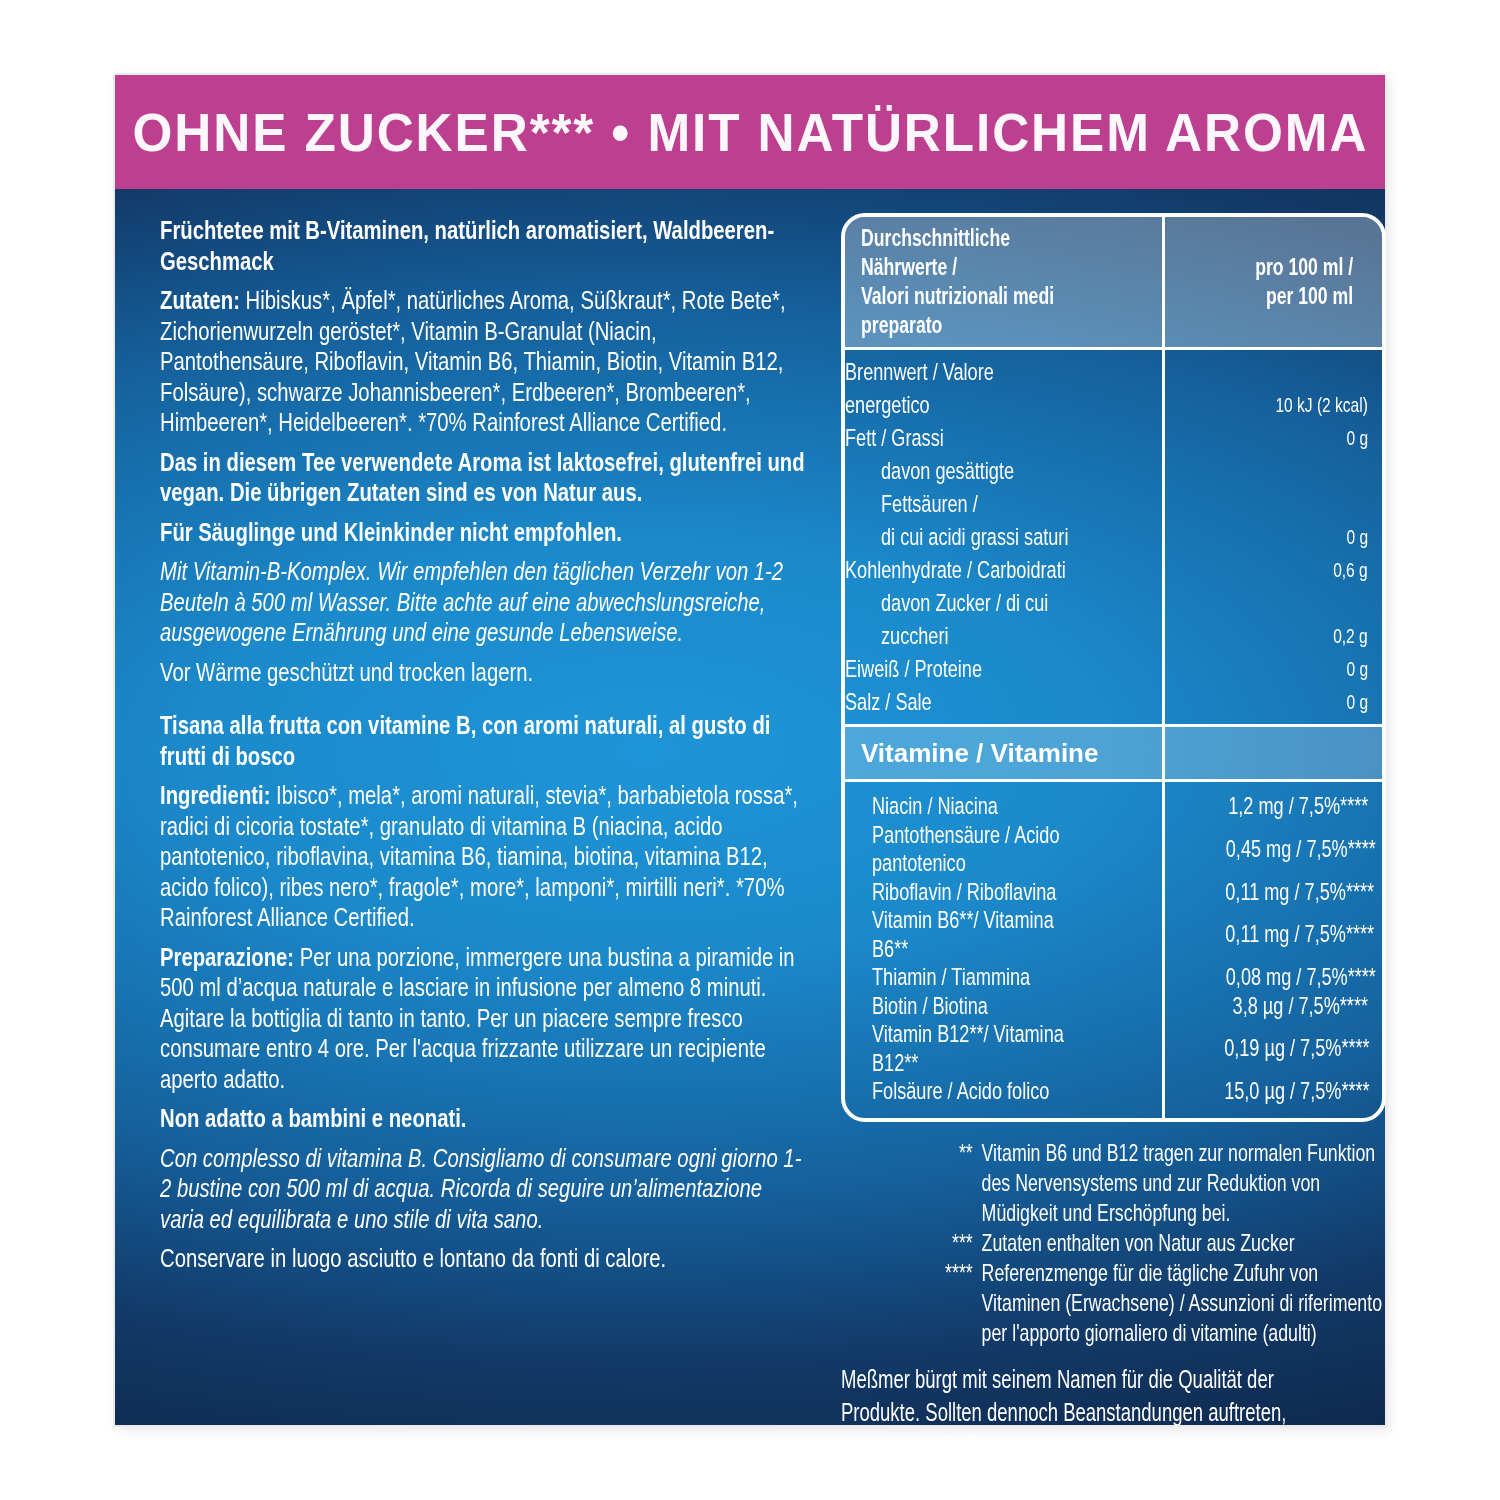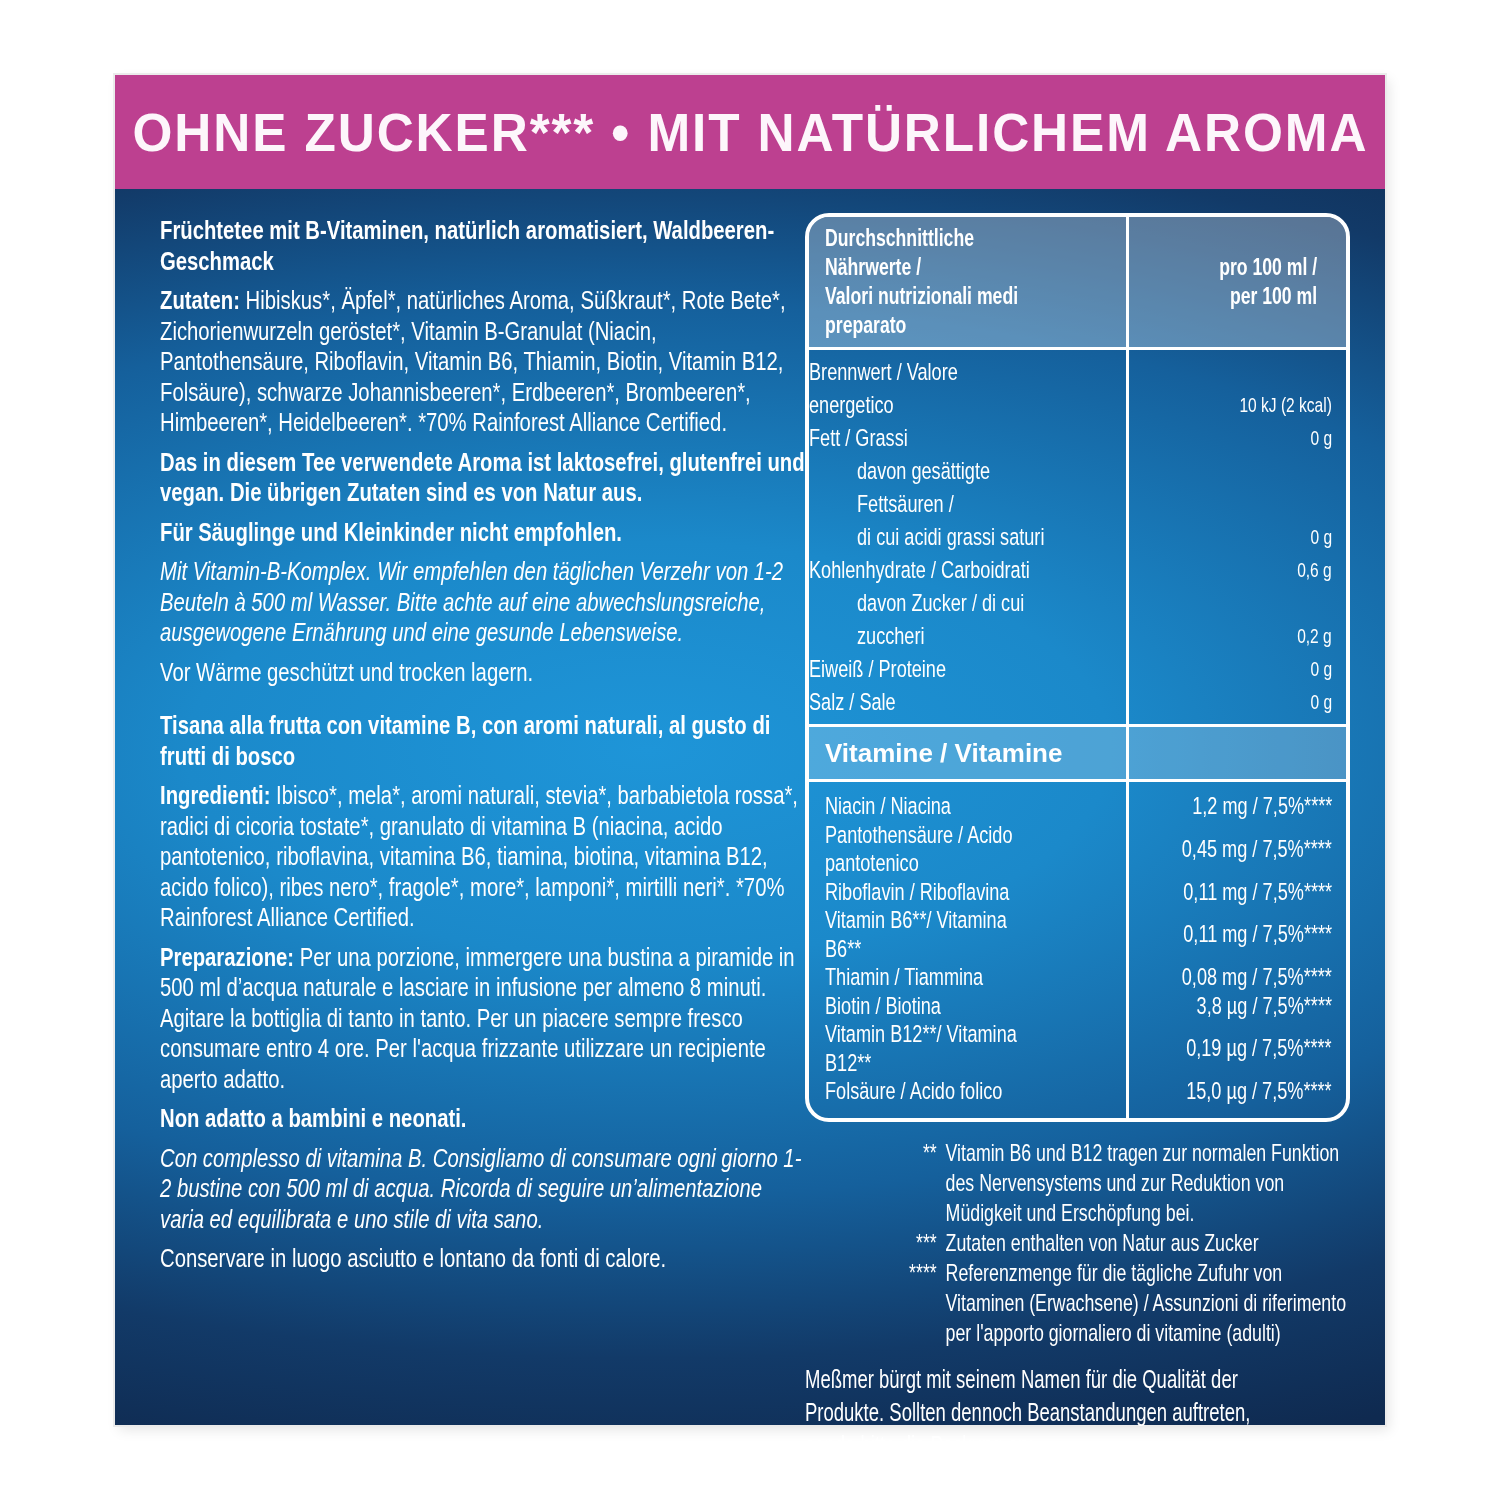--- a/index.html
+++ b/index.html
@@ -30,54 +30,54 @@
   
   .left-col{position:absolute;left:45px;top:26px;}
   .cnL{transform:scaleX(0.78);transform-origin:0 0;width:827px;}
   .para{margin:0 0 9px 0;font-size:26px;line-height:30.5px;color:#fff;}
   .para.bold{font-weight:bold;}
   .para.italic{font-style:italic;}
   .para.gap-top{margin-top:23px;}
   .para .lead{font-weight:bold;}
 
   
-  .right-col{position:absolute;left:690px;top:24px;width:579px;}
+  .right-col{position:absolute;left:726px;top:24px;width:579px;}
 
   .ntable{
     position:relative;width:537px;border:4px solid #ffffff;border-radius:24px;
     overflow:hidden;
   }
   .ntable .vline{position:absolute;left:317px;top:0;bottom:0;width:3px;background:#ffffff;z-index:5;}
   .t-header{
     display:grid;grid-template-columns:317px 1fr;
     background:rgba(255,255,255,0.30);
     border-bottom:3px solid #ffffff;
     min-height:75px;align-items:center;
   }
   .t-header .hcell{padding:6px 14px 8px 16px;font-weight:bold;font-size:24.5px;line-height:29px;}
   .t-header .hcell.r{text-align:right;padding-right:29px;}
   .hz{display:inline-block;transform:scaleX(0.72);transform-origin:0 50%;white-space:pre-line;}
   .hzr{display:inline-block;transform:scaleX(0.72);transform-origin:100% 50%;white-space:pre-line;text-align:right;}
 
   .t-body{padding:5px 0 6px 0;}
   .n-row{display:grid;grid-template-columns:317px 1fr;align-items:end;}
   .n-row .lab{font-size:24.5px;line-height:33px;}
-  .n-row.indent .lab{padding-left:48px;text-decoration:underline;}
+  .n-row.indent .lab{padding-left:36px;text-decoration:underline;}
   .n-row .val{text-align:right;padding-right:14px;font-size:21px;line-height:33px;}
   .cz{display:inline-block;transform:scaleX(0.74);transform-origin:0 50%;white-space:pre-line;}
   .czr{display:inline-block;transform:scaleX(0.74);transform-origin:100% 50%;white-space:nowrap;}
 
   .vitband{
     display:grid;grid-template-columns:317px 1fr;align-items:center;
     height:52px;background:rgba(255,255,255,0.22);
     border-top:3px solid #ffffff;border-bottom:3px solid #ffffff;
   }
   .vitband .lab{padding-left:16px;font-weight:bold;font-size:26px;}
 
-  .t-vits{padding:10px 0 12px 0;}
+  .t-vits{padding:10px 0 12px 0;margin-left:11px;}
   .v-row{display:grid;grid-template-columns:317px 1fr;align-items:center;}
   .v-row .lab{padding-left:16px;font-size:24.5px;line-height:28.5px;white-space:nowrap;}
   .v-row .val{text-align:right;padding-right:14px;font-size:24.5px;line-height:28.5px;}
 
   
   .cnR{transform:scaleX(0.74);transform-origin:0 0;width:782px;margin-top:16px;}
   .fn-row{display:grid;grid-template-columns:190px 1fr;}
   .fn-row .mark{text-align:right;padding-right:12px;font-size:24px;line-height:30px;}
   .fn-row .txt{font-size:24px;line-height:30px;white-space:pre-line;}
   .quality{margin-top:15px;font-size:25px;line-height:33px;white-space:pre-line;}

